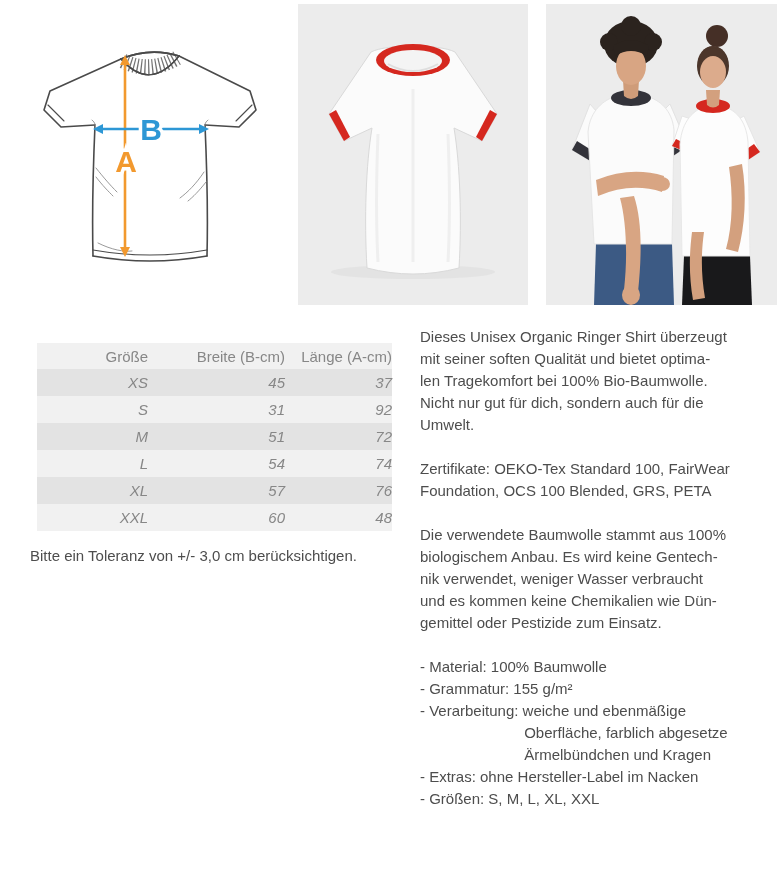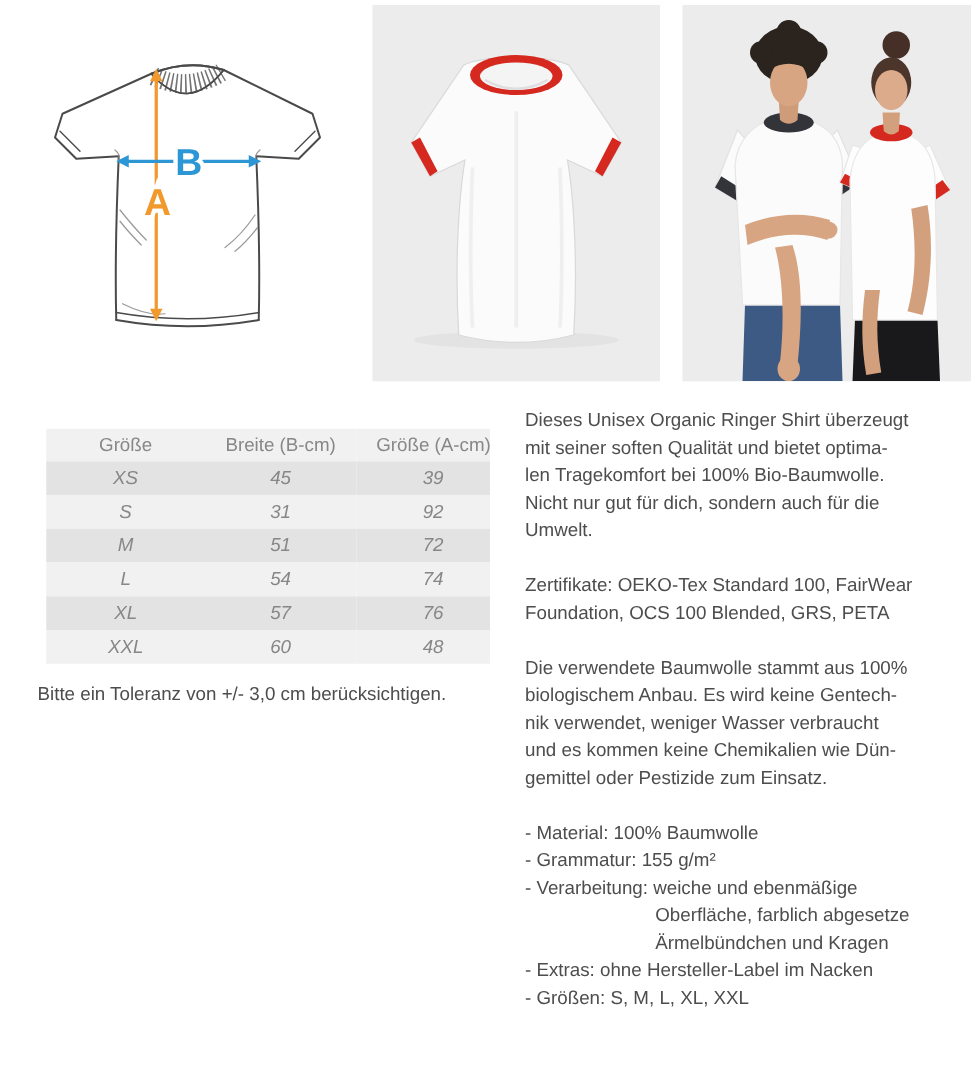--- a/index.html
+++ b/index.html
@@ -23,21 +23,21 @@
     position: absolute;
     left: 37px; top: 343px;
     width: 355px;
     border-collapse: collapse;
     font-size: 15px;
     color: #878787;
     table-layout: fixed;
   }
   .size-table th, .size-table td {
     font-weight: normal;
-    text-align: center;
+    text-align: right;
     padding: 0 0 0 16px;
     white-space: nowrap;
   }
   .size-table th { height: 26px; background: #f1f1f1; }
   .size-table td { height: 27px; font-style: italic; }
   .size-table col.c1 { width: 111px; }
   .size-table col.c2 { width: 137px; }
   .size-table col.c3 { width: 107px; }
   .size-table tbody tr:nth-child(odd)  td { background: #e3e3e3; }
   .size-table tbody tr:nth-child(even) td { background: #f1f1f1; }
@@ -199,28 +199,28 @@
   <table class="size-table">
     <colgroup>
         <col class="c1">
         <col class="c2">
         <col class="c3">
       </colgroup>
     <thead>
       <tr>
         <th>Größe</th>
         <th>Breite (B-cm)</th>
-        <th>Größe (A-cm)</th>
+        <th>Länge (A-cm)</th>
       </tr>
     </thead>
     <tbody>
       <tr>
         <td>XS</td>
         <td>45</td>
-        <td>39</td>
+        <td>37</td>
       </tr>
       <tr>
         <td>S</td>
         <td>31</td>
         <td>92</td>
       </tr>
       <tr>
         <td>M</td>
         <td>51</td>
         <td>72</td>

